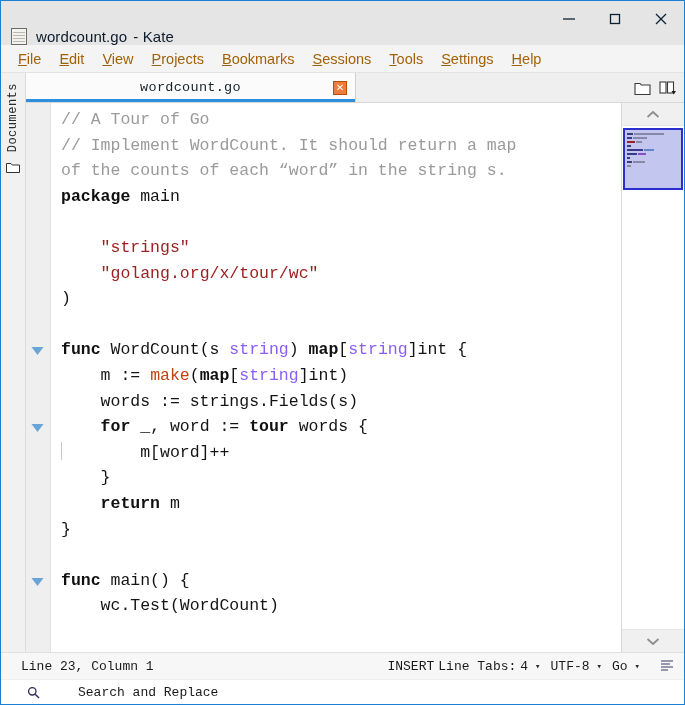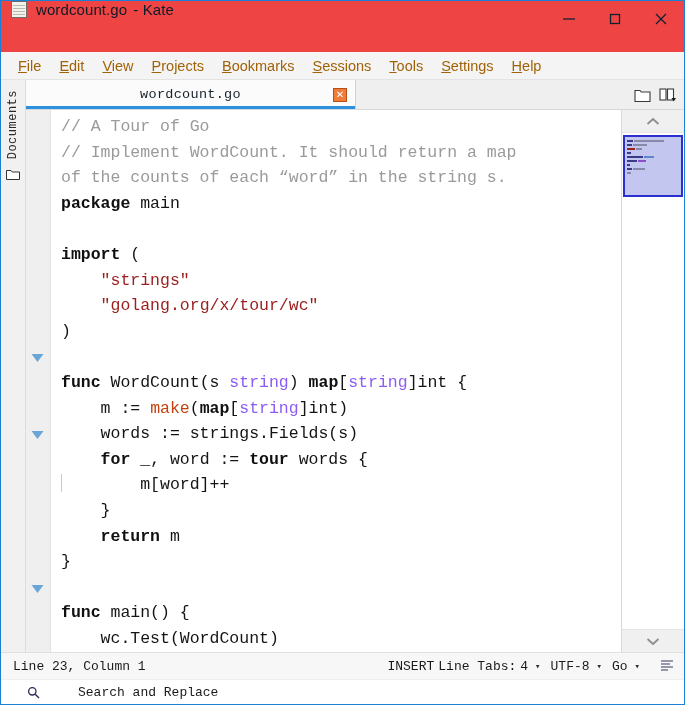--- a/index.html
+++ b/index.html
@@ -20,24 +20,24 @@
     box-sizing: border-box;
     border: 1px solid #1b7fd4;
     background: #ffffff;
     display: flex;
     flex-direction: column;
     overflow: hidden;
   }
 
   
   .titlebar {
-    height: 51px;
-    background: #ef4444;
-    display: flex;
-    align-items: flex-start;
+    height: 44px;
+    background: #e5e5e5;
+    display: flex;
+    align-items: flex-end;
     flex: 0 0 auto;
     position: relative;
   }
   .title-app-icon {
     width: 16px;
     height: 17px;
     margin-left: 10px;
     margin-right: 9px;
     background: #f3f2ed;
     border: 1px solid #6c6c66;
@@ -304,21 +304,21 @@
     height: 26px;
     background: #f7f7f7;
     border-top: 1px solid #e0e0e0;
     display: flex;
     align-items: center;
     flex: 0 0 auto;
     font-family: "Liberation Mono", monospace;
     font-size: 13px;
     color: #1a1a1a;
   }
-  .sb-pos { margin-left: 12px; white-space: nowrap; }
+  .sb-pos { margin-left: 20px; white-space: nowrap; }
   .sb-mid { margin-left: auto; display: flex; align-items: center; }
   .sb-item { white-space: nowrap; margin-right: 4px; }
   .sb-caret {
     display: inline-block;
     margin: 0 10px 0 3px;
     color: #2c2c2c;
     font-size: 9px;
   }
   .sb-right-icon {
     width: 22px; height: 20px;
@@ -443,21 +443,20 @@
                 <path d="M1.5 3 L13.5 3 L7.5 11 Z" fill="#6aa5d8"></path>
               </svg>
             </div>
           </div>
         <div class="codearea" id="codearea">
             <div class="cline"><span class="tok-comment">// A Tour of Go</span></div>
             <div class="cline"><span class="tok-comment">// Implement WordCount. It should return a map</span></div>
             <div class="cline"><span class="tok-comment">of the counts of each “word” in the string s.</span></div>
             <div class="cline"><span class="tok-kw">package</span><span class="tok-plain"> main</span></div>
             <div class="cline">&nbsp;</div>
-            <div class="cline"><span class="tok-kw">import</span><span class="tok-plain"> (</span></div>
             <div class="cline"><span class="tok-plain">    </span><span class="tok-str">"strings"</span></div>
             <div class="cline"><span class="tok-plain">    </span><span class="tok-str">"golang.org/x/tour/wc"</span></div>
             <div class="cline"><span class="tok-plain">)</span></div>
             <div class="cline">&nbsp;</div>
             <div class="cline"><span class="tok-kw">func</span><span class="tok-plain"> WordCount(s </span><span class="tok-type">string</span><span class="tok-plain">) </span><span class="tok-kw">map</span><span class="tok-plain">[</span><span class="tok-type">string</span><span class="tok-plain">]</span><span class="tok-plain">int</span><span class="tok-plain"> {</span></div>
             <div class="cline"><span class="tok-plain">    m := </span><span class="tok-fn">make</span><span class="tok-plain">(</span><span class="tok-kw">map</span><span class="tok-plain">[</span><span class="tok-type">string</span><span class="tok-plain">]</span><span class="tok-plain">int</span><span class="tok-plain">)</span></div>
             <div class="cline"><span class="tok-plain">    words := strings.Fields(s)</span></div>
             <div class="cline"><span class="tok-plain">    </span><span class="tok-kw">for</span><span class="tok-plain"> _, word := </span><span class="tok-kw">tour</span><span class="tok-plain"> words {</span></div>
             <div class="cline"><span class="indent-line"></span><span class="tok-plain">        m[word]++</span></div>
             <div class="cline"><span class="tok-plain">    }</span></div>

